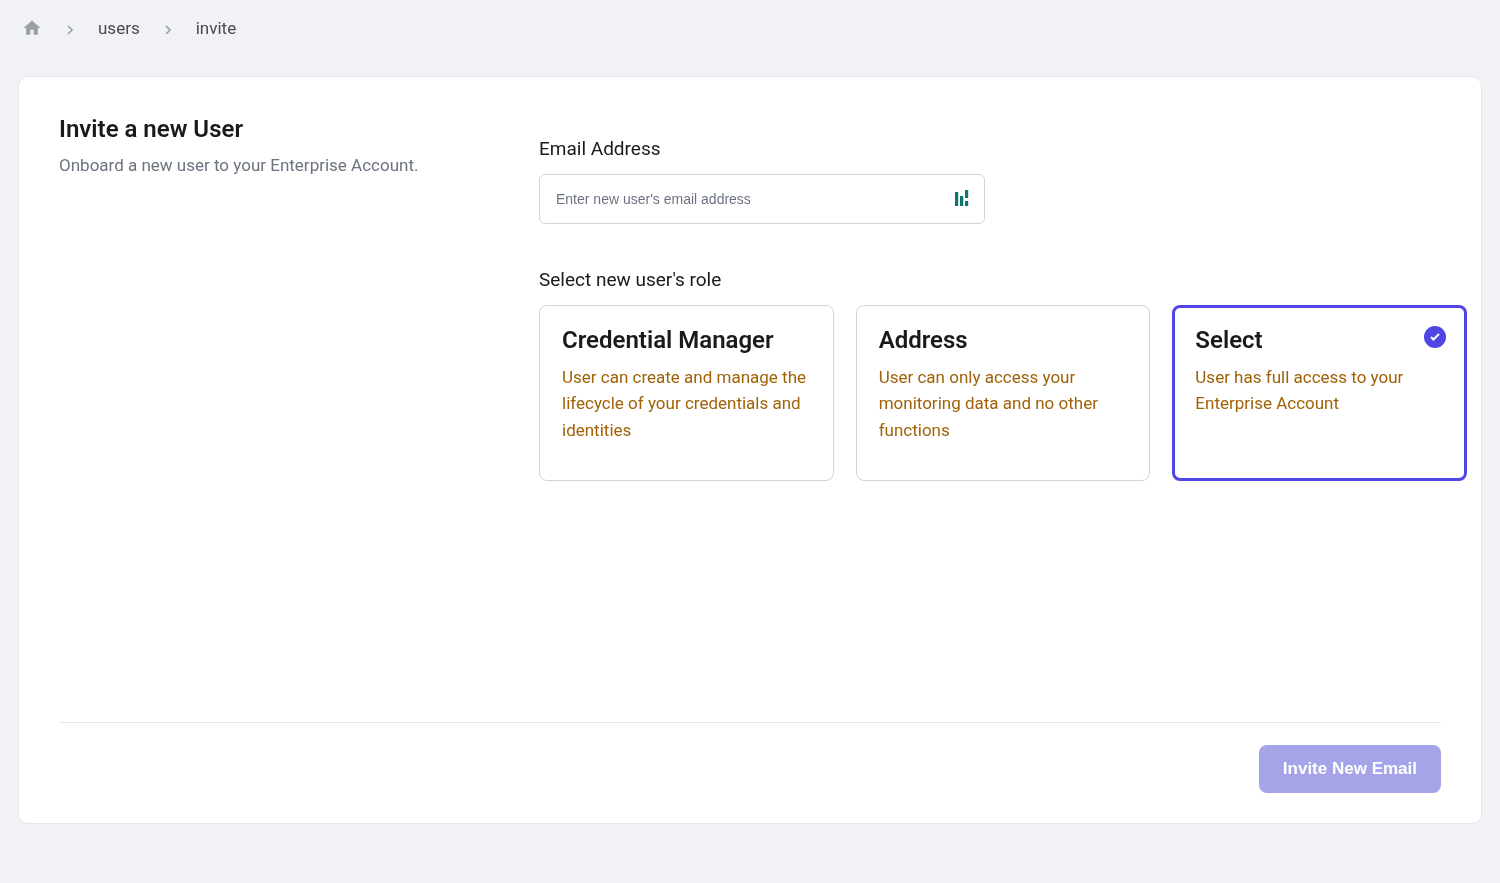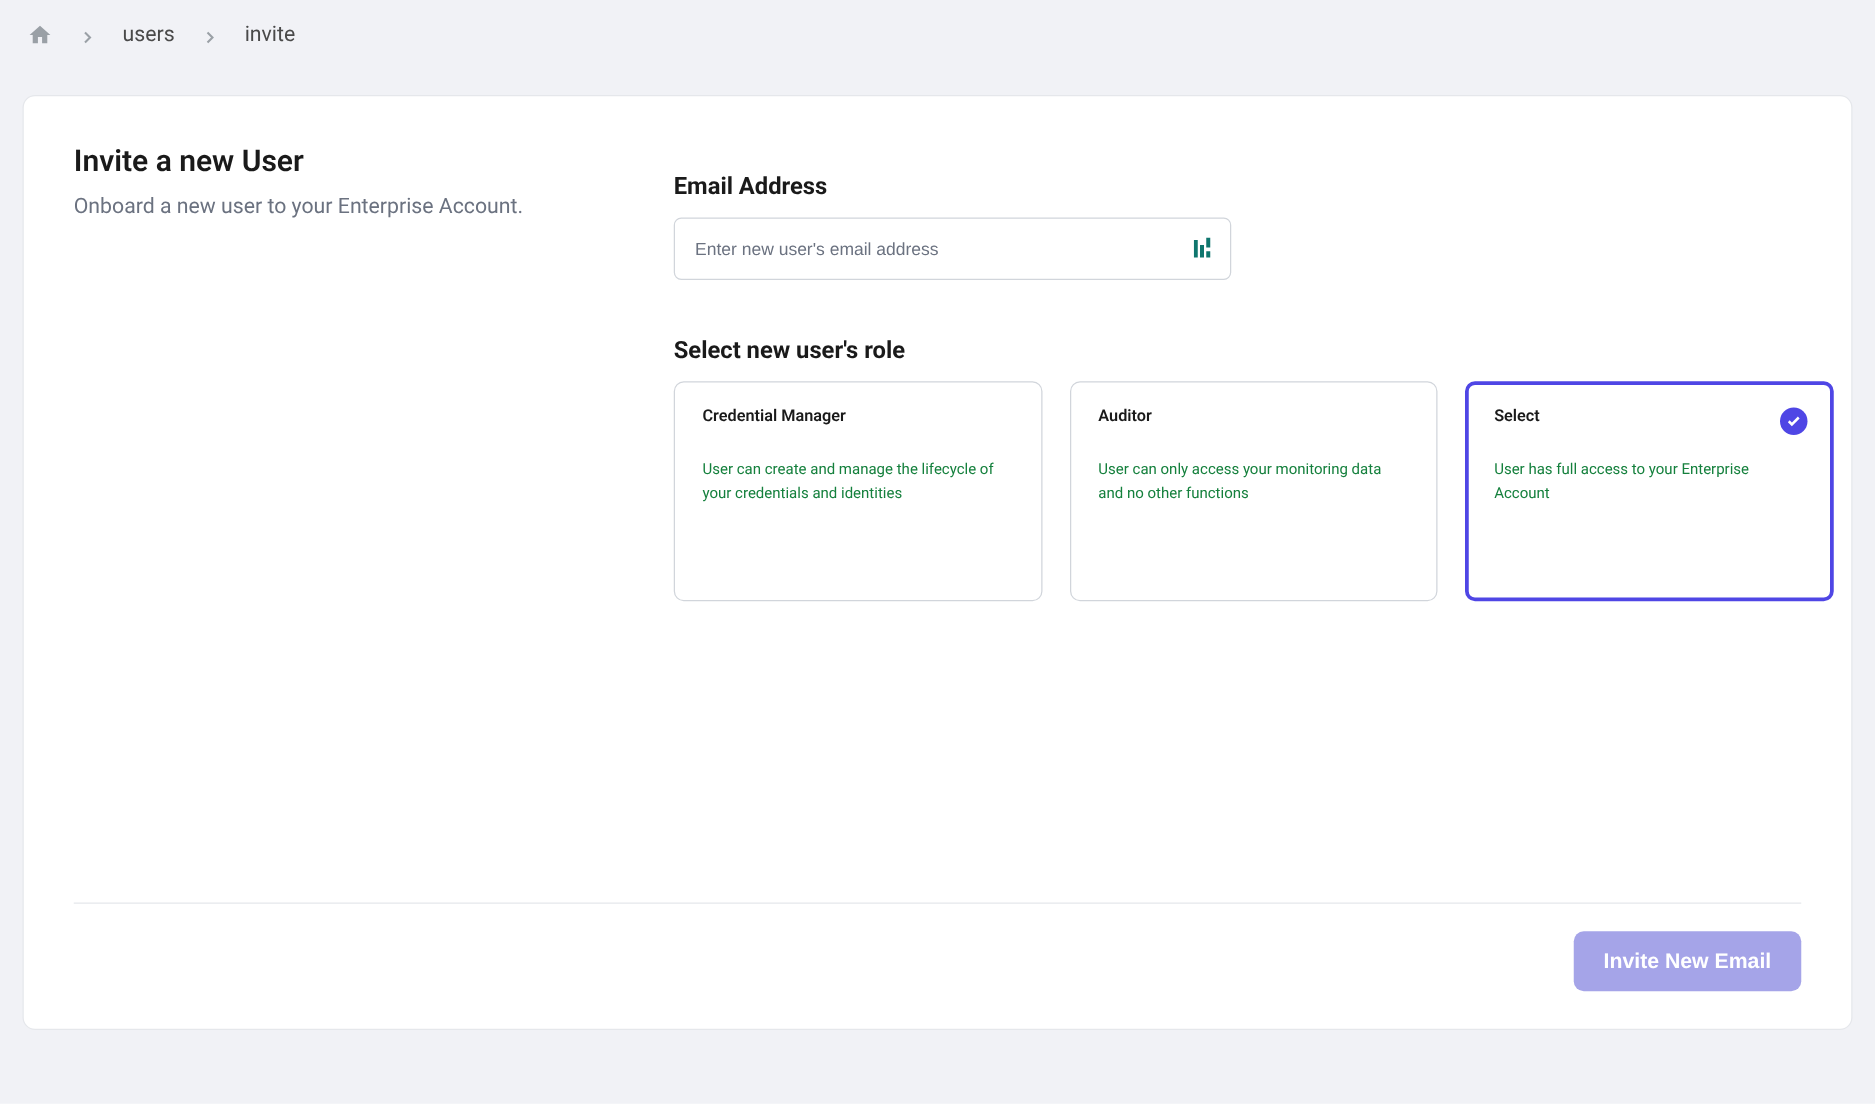--- a/index.html
+++ b/index.html
@@ -68,21 +68,21 @@
       font-size: 17px;
       color: #6b7280;
       line-height: 1.5;
     }
     .right-col {
       flex: 1;
       padding-top: 28px;
     }
     .field-label {
       font-size: 19px;
-      font-weight: 700;
+      font-weight: 400;
       color: #1a1a1a;
       margin-bottom: 14px;
     }
     .input-wrap {
       position: relative;
       width: 446px;
       margin-bottom: 44px;
     }
     .email-input {
       width: 100%;
@@ -120,28 +120,28 @@
       cursor: pointer;
       background: #fff;
       position: relative;
       min-height: 176px;
     }
     .role-card.selected {
       border: 3px solid #4f46e5;
       padding: 18px 20px;
     }
     .role-title {
-      font-size: 13px;
+      font-size: 24px;
       font-weight: 600;
       color: #1a1a1a;
-      margin-bottom: 25px;
+      margin-bottom: 10px;
     }
     .role-desc {
-      font-size: 12px;
-      color: #15803d;
+      font-size: 17px;
+      color: #a16207;
       line-height: 1.55;
     }
     .role-check {
       position: absolute;
       top: 18px;
       right: 18px;
       width: 22px;
       height: 22px;
       border-radius: 50%;
       background: #4f46e5;
@@ -213,21 +213,21 @@
       </div>
 
       <div class="field-label">Select new user's role</div>
       <div class="roles-grid">
         <div class="role-card">
           <div class="role-title">Credential Manager</div>
           <div class="role-desc">User can create and manage the lifecycle of your credentials and identities</div>
 
         </div>
         <div class="role-card">
-          <div class="role-title">Auditor</div>
+          <div class="role-title">Address</div>
           <div class="role-desc">User can only access your monitoring data and no other functions</div>
 
         </div>
         <div class="role-card selected">
           <div class="role-title">Select</div>
           <div class="role-desc">User has full access to your Enterprise Account</div>
           <span class="role-check">
             <svg width="12" height="12" viewBox="0 0 24 24" fill="none" stroke="#fff" stroke-width="4">
               <polyline points="20 6 9 17 4 12"></polyline>
             </svg>

